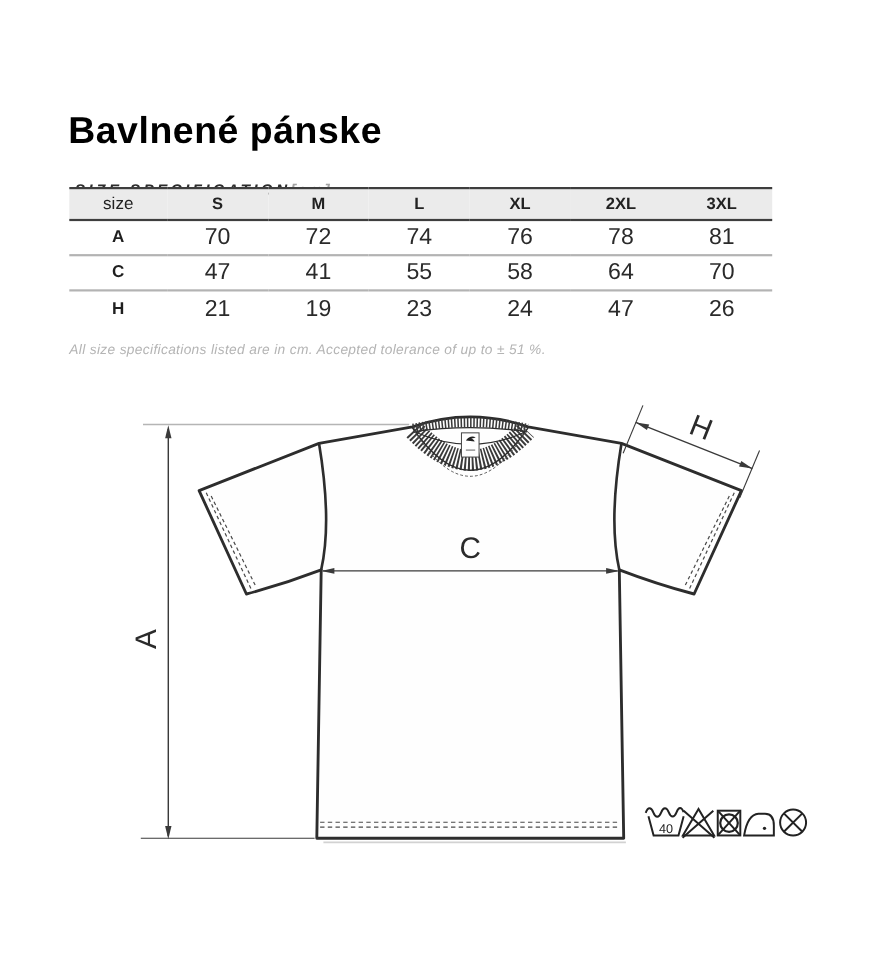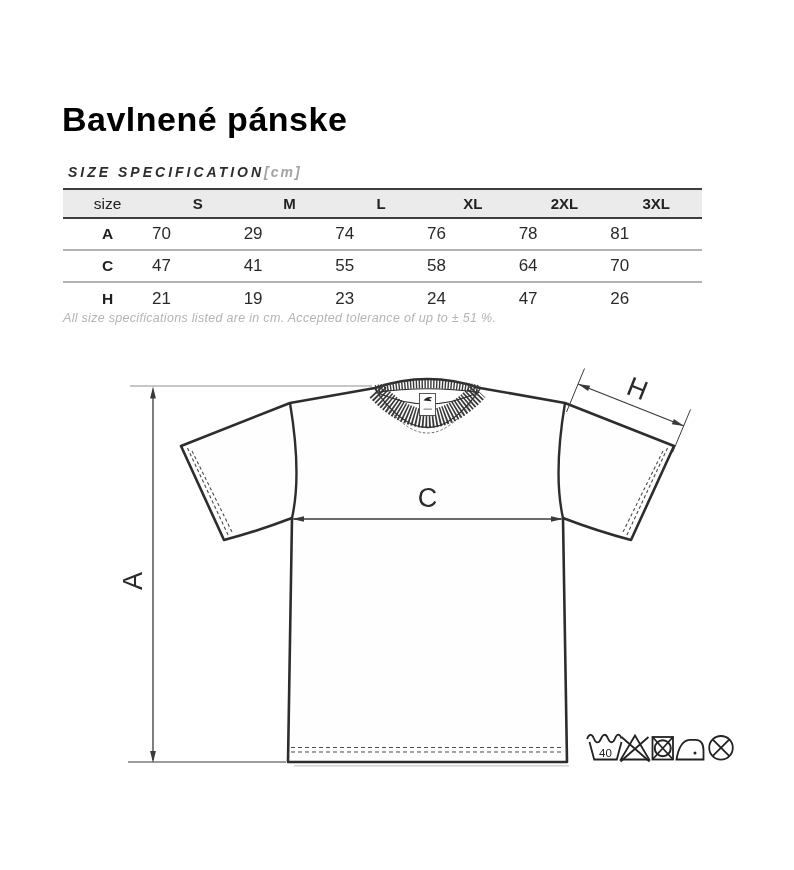--- a/index.html
+++ b/index.html
@@ -3,29 +3,29 @@
 <meta charset="utf-8">
 <style>
   html,body{margin:0;padding:0;background:#fff;}
   .page{position:relative;width:794px;height:870px;background:#fff;overflow:hidden;
         font-family:"Liberation Sans",sans-serif;color:#1d1d1d;}
   .title{position:absolute;left:62px;top:100px;margin:0;font-size:34px;font-weight:700;
          letter-spacing:.5px;color:#000;}
   .spec-heading{position:absolute;left:68px;top:164px;font-size:14px;font-weight:700;
                 letter-spacing:3px;color:#2d2d2d;white-space:nowrap;font-style:italic;}
   .spec-heading .unit{color:#a3a3a3;font-weight:700;letter-spacing:2px;}
-  table.size-table{position:absolute;left:63px;top:188px;width:639px;border-collapse:collapse;
+  table.size-table{position:absolute;left:63px;top:170px;width:639px;border-collapse:collapse;
                    table-layout:fixed;border-top:2px solid #3e3e3e;}
   table.size-table thead tr{background:#ebebeb;height:29px;border-bottom:2px solid #3e3e3e;}
   table.size-table thead th{font-size:15px;font-weight:700;color:#222;padding:0;text-align:center;}
   table.size-table thead th.size-col{font-weight:400;font-size:15.5px;}
   table.size-table tbody tr{height:32px;border-bottom:2px solid #b3b3b3;}
   table.size-table tbody tr:last-child{border-bottom:none;}
   table.size-table tbody th{font-size:15.5px;font-weight:700;color:#1f1f1f;padding:0;text-align:center;}
-  table.size-table tbody td{font-size:17px;font-weight:400;color:#2a2a2a;padding:0;}
+  table.size-table tbody td{font-size:21px;font-weight:400;color:#2a2a2a;padding:0;text-align:center;}
   .note{position:absolute;left:63px;top:311px;margin:0;font-size:12.5px;font-style:italic;
         color:#b4b4b4;letter-spacing:.3px;}
   svg.diagram{position:absolute;left:0;top:340px;width:794px;height:530px;}
   svg.diagram text{font-family:"Liberation Sans",sans-serif;}
 </style>
 </head>
 <body>
 
 <div class="page">
 
@@ -51,21 +51,21 @@
         <th>L</th>
         <th>XL</th>
         <th>2XL</th>
         <th>3XL</th>
       </tr>
     </thead>
     <tbody>
       <tr>
         <th>A</th>
         <td>70</td>
-        <td>29</td>
+        <td>72</td>
         <td>74</td>
         <td>76</td>
         <td>78</td>
         <td>81</td>
       </tr>
       <tr>
         <th>C</th>
         <td>47</td>
         <td>41</td>
         <td>55</td>

